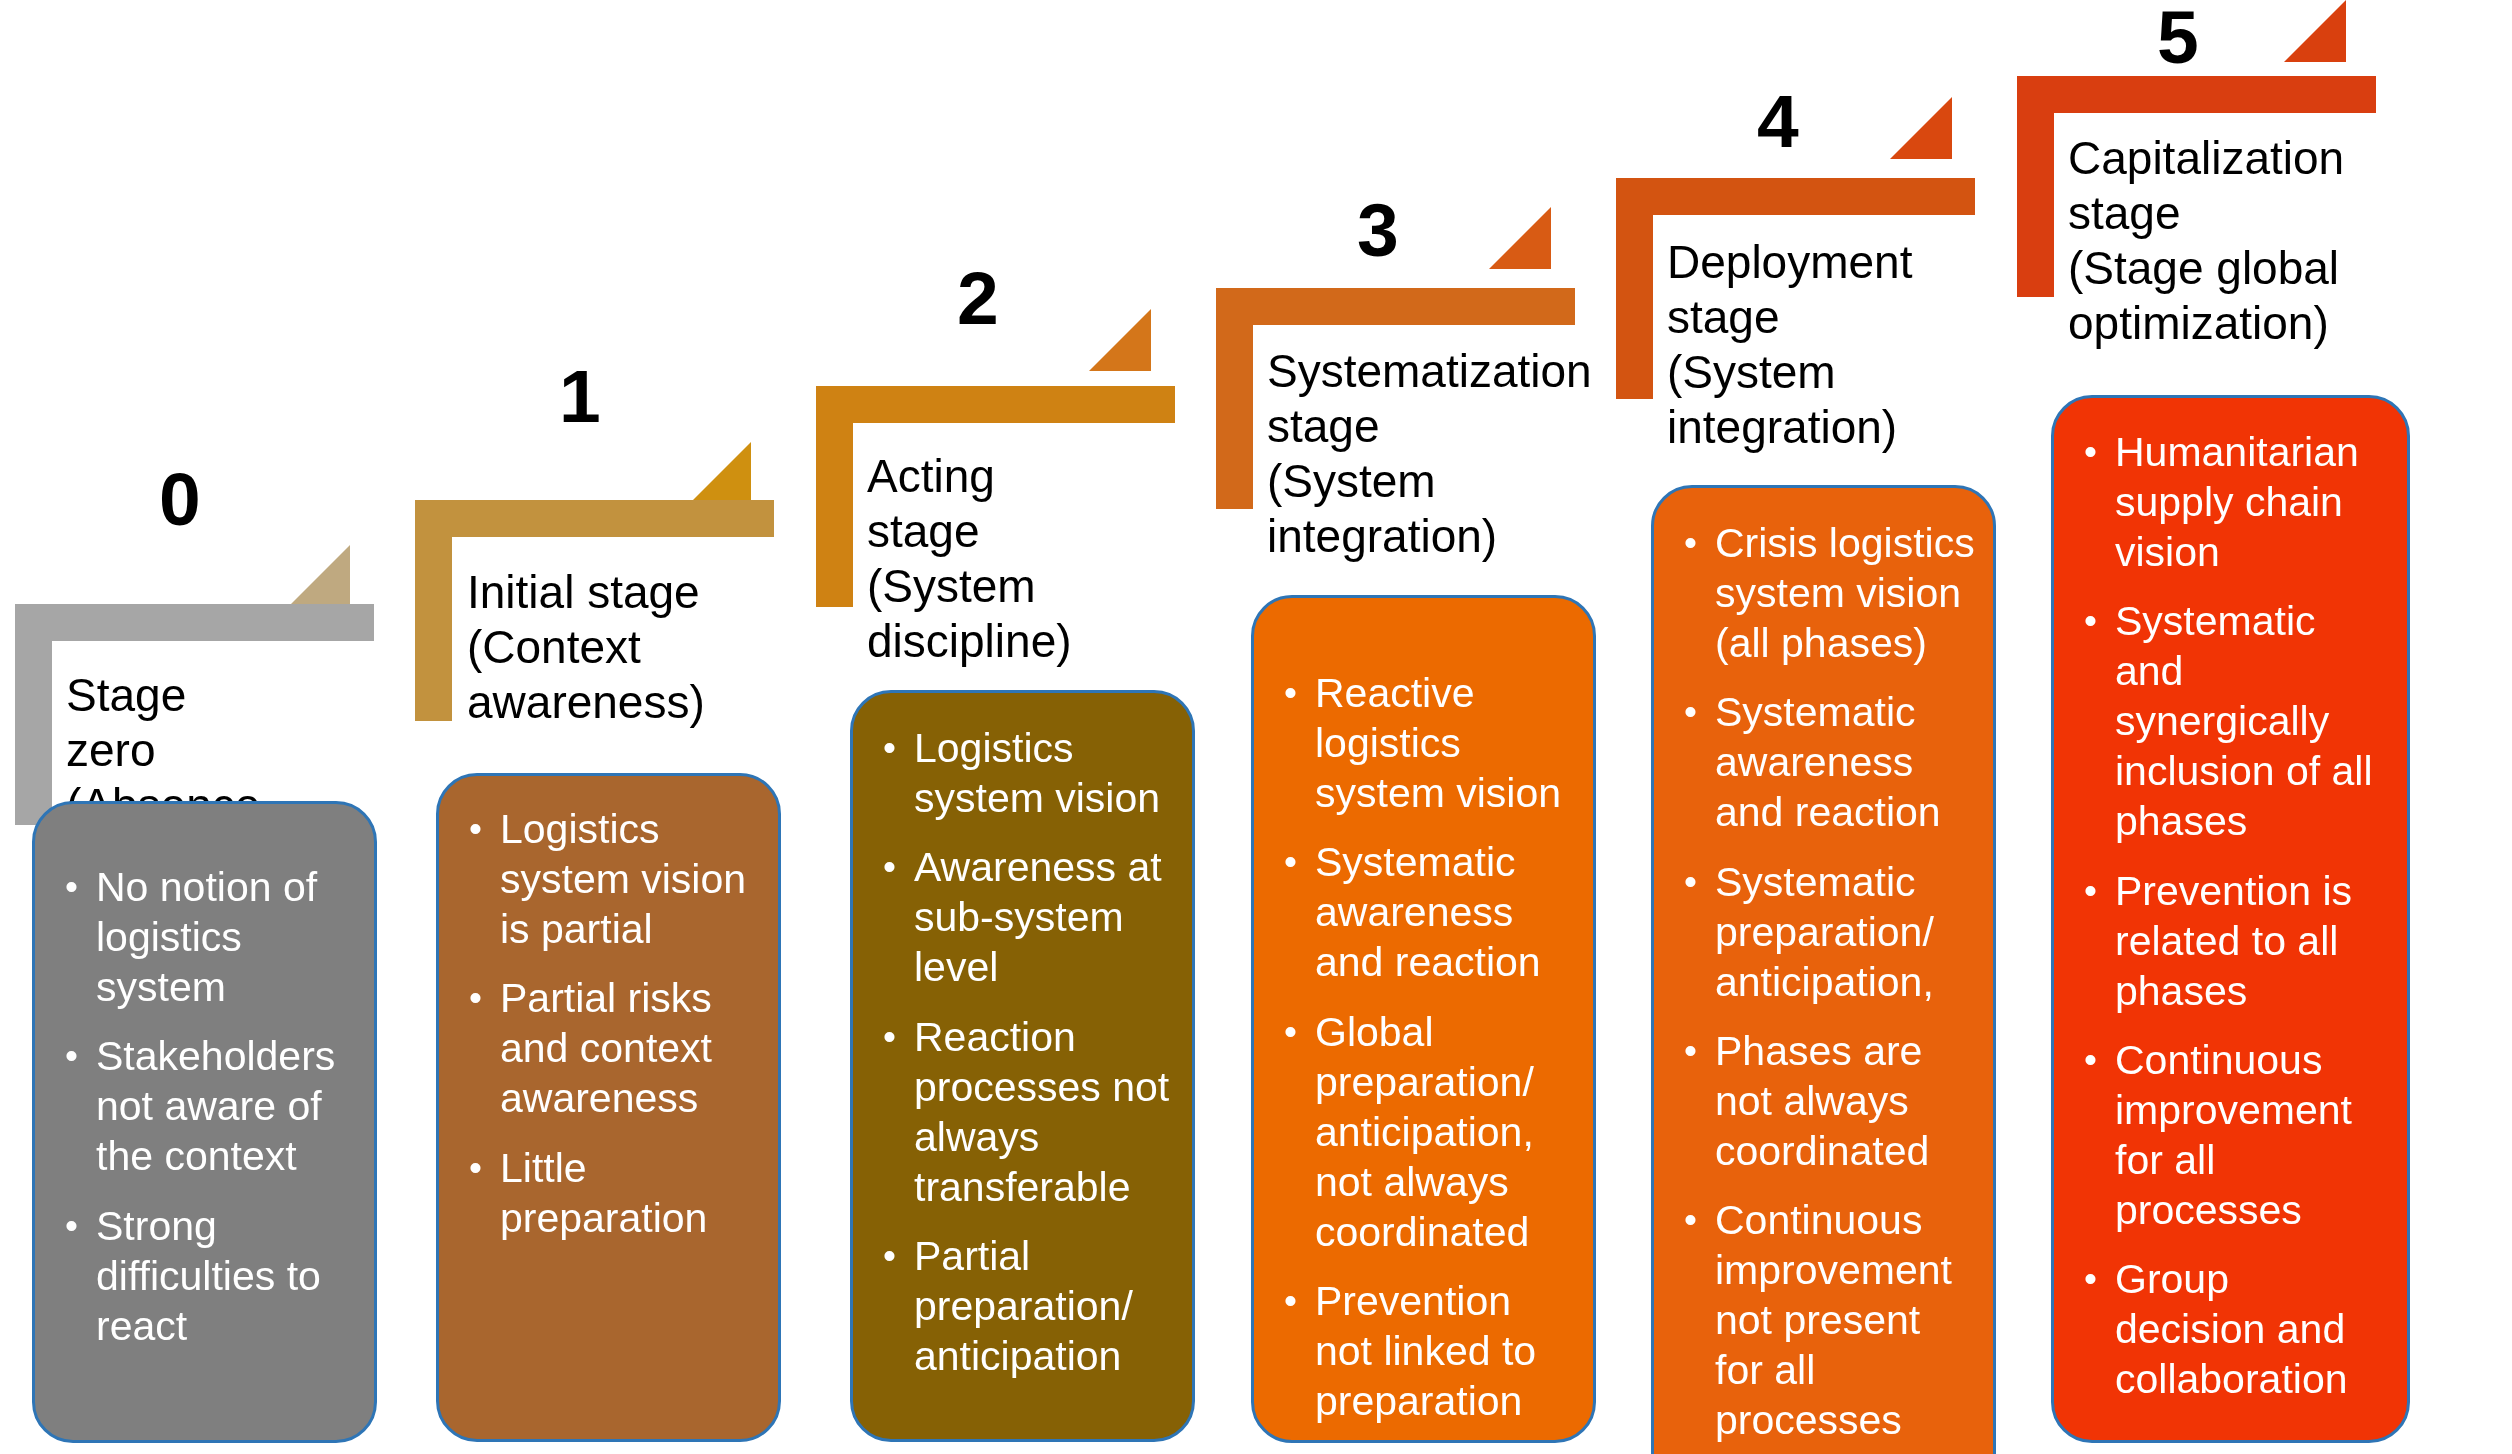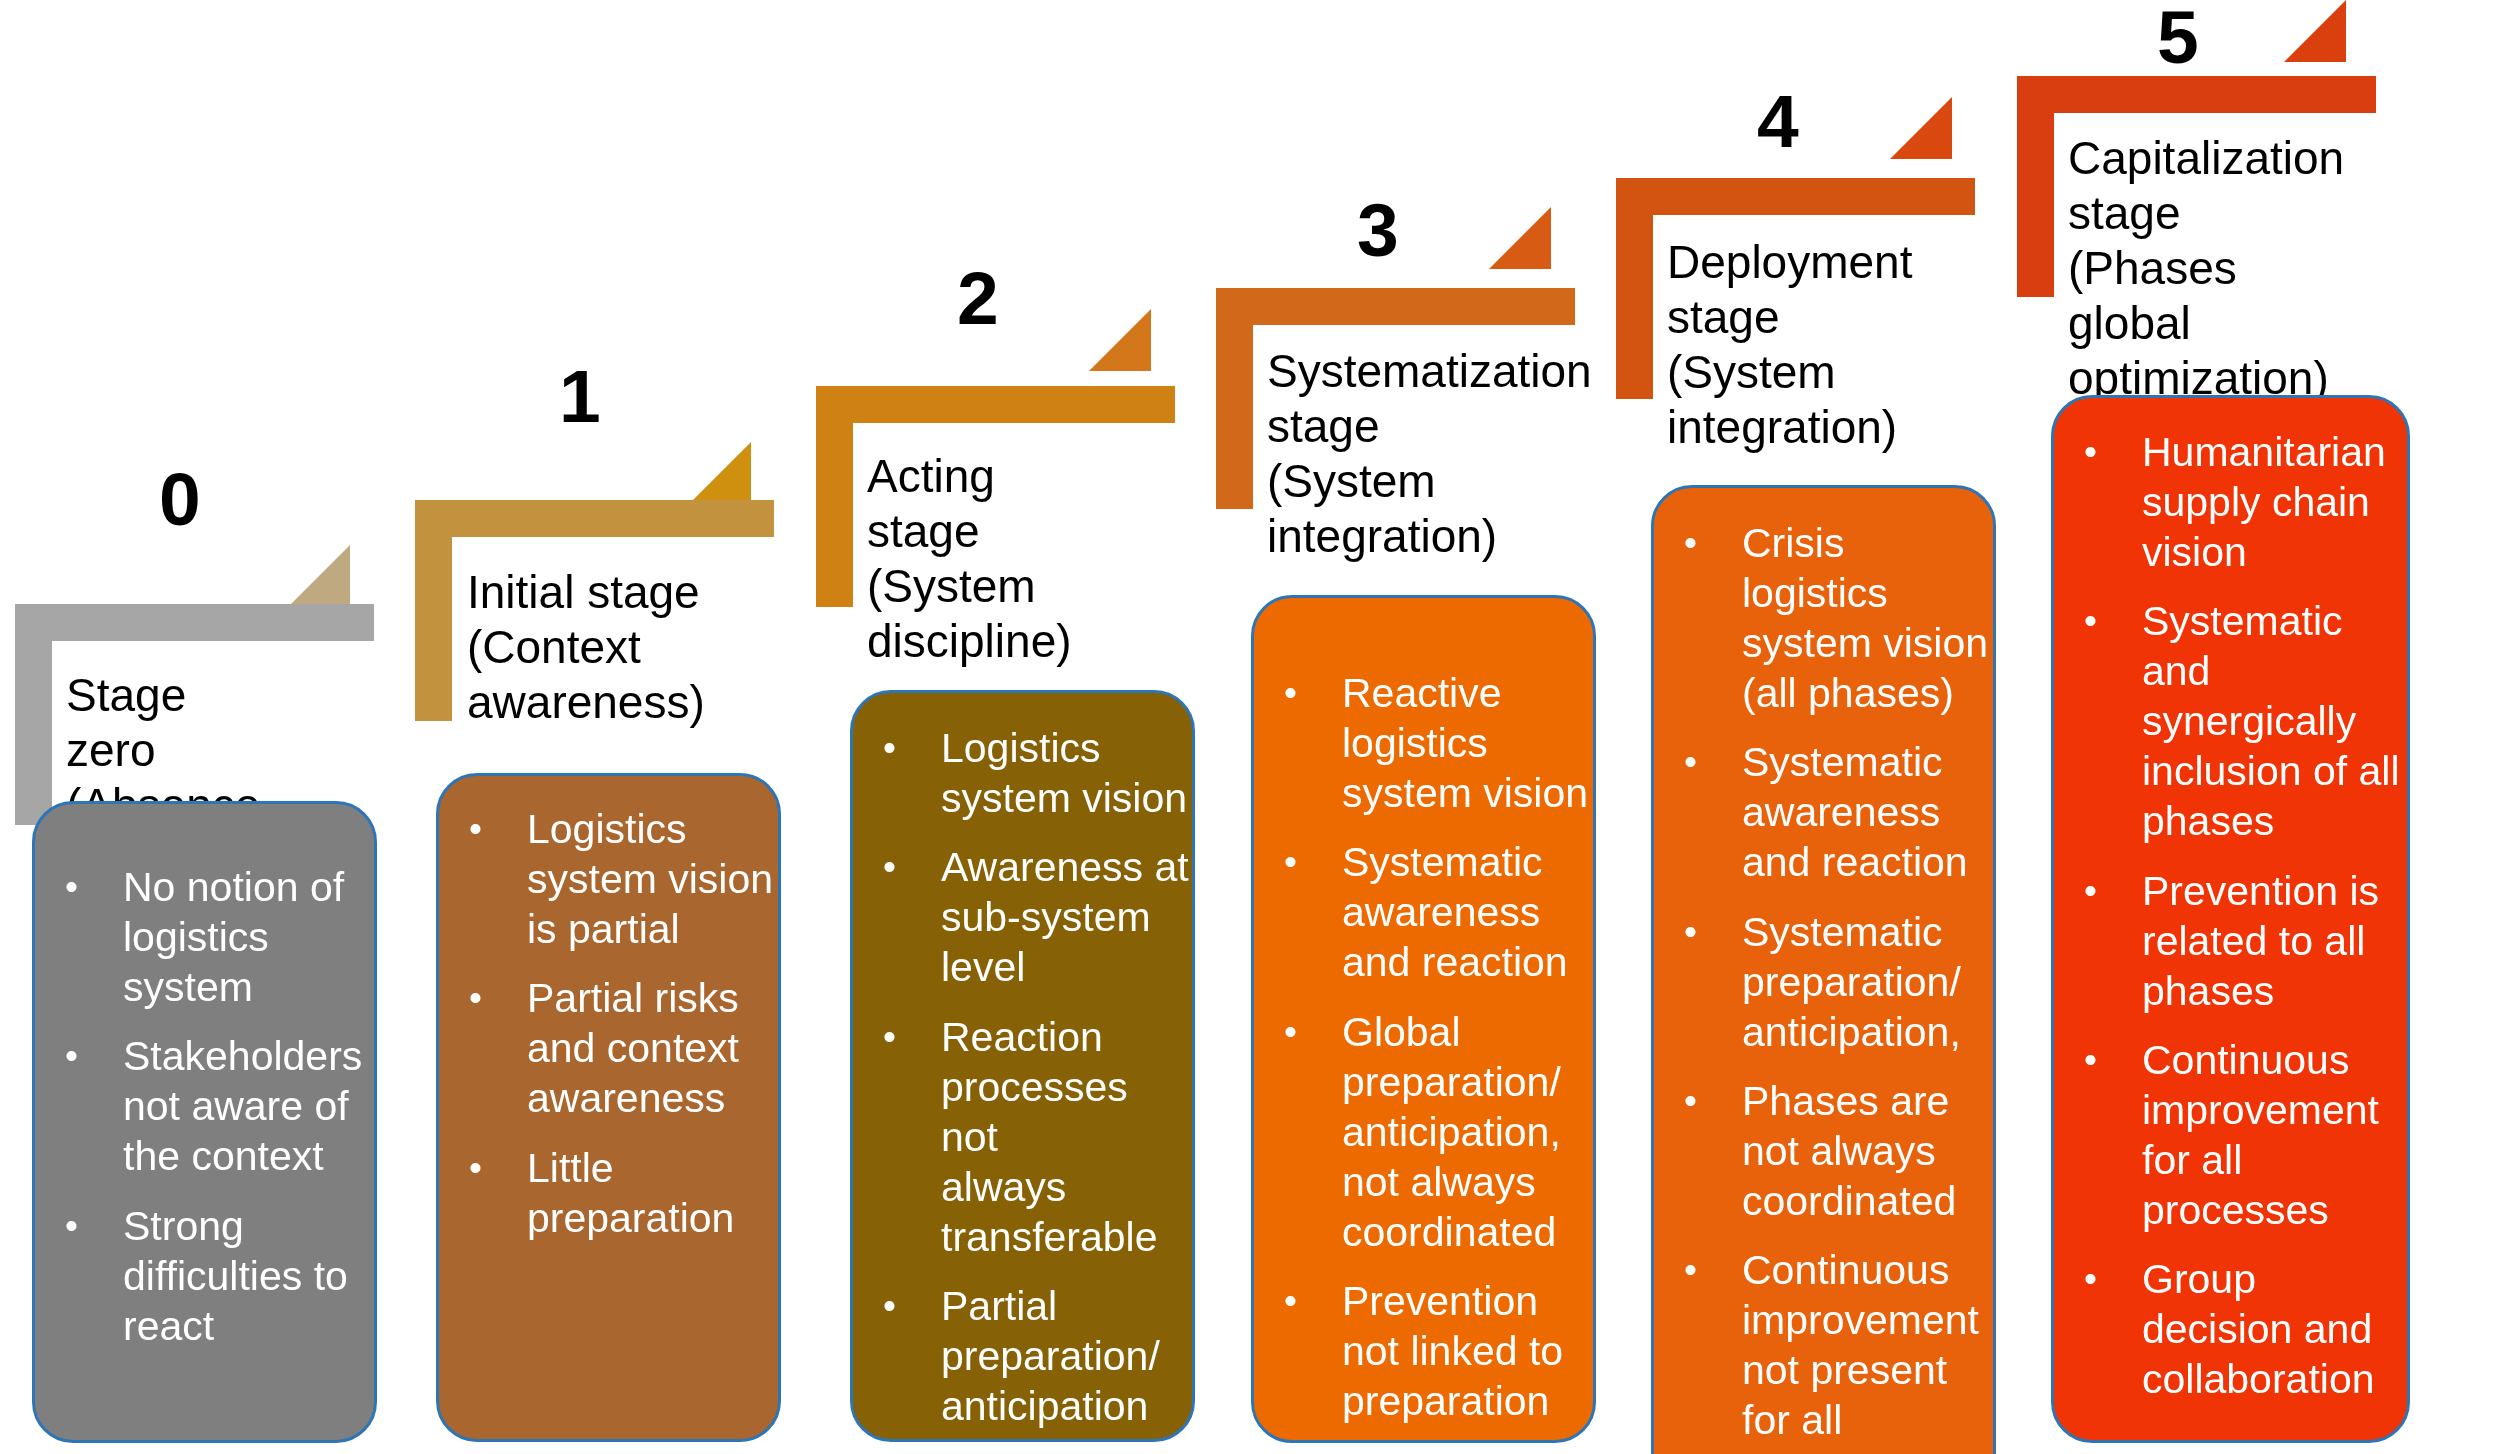--- a/index.html
+++ b/index.html
@@ -55,21 +55,21 @@
     margin:0;
     padding:0;
     position:absolute;
     left:0;right:0;top:0;
   }
   .panel li{
     position:relative;
     color:#ffffff;
     font-size:41px;
     line-height:50px;
-    padding-left:88px;
+    padding-left:61px;
     margin-bottom:19.3px;
     white-space:pre-line;
   }
   .panel li::before{
     content:"\2022";
     position:absolute;
     left:30px;
     top:0;
     font-size:37px;
     line-height:50px;
@@ -207,21 +207,21 @@
         </ul>
       </div>
     </div>
     <div class="stage">
       <div class="num" style="left: 2157px; top: 0px;">5</div>
       <div class="riser" style="left: 2284px; top: 0px; border-left: 62px solid transparent; border-bottom: 62px solid rgb(217, 64, 14);"></div>
       <div class="tread" style="left: 2017px; top: 76px; width: 359px; height: 37px; background: rgb(217, 62, 16);"></div>
       <div class="leg" style="left: 2017px; top: 76px; width: 37px; height: 221px; background: rgb(217, 62, 16);"></div>
       <div class="heading" style="left: 2068px; top: 131px;">Capitalization
 stage
-(Phases global
+(Stage global
 optimization)</div>
       <div class="panel" style="left: 2051px; top: 395px; width: 359px; height: 1048px; background: rgb(241, 52, 5);">
         <ul style="top: 29px;">
           <li>Humanitarian
 supply chain
 vision</li>
           <li>Systematic
 and
 synergically
 inclusion of all

